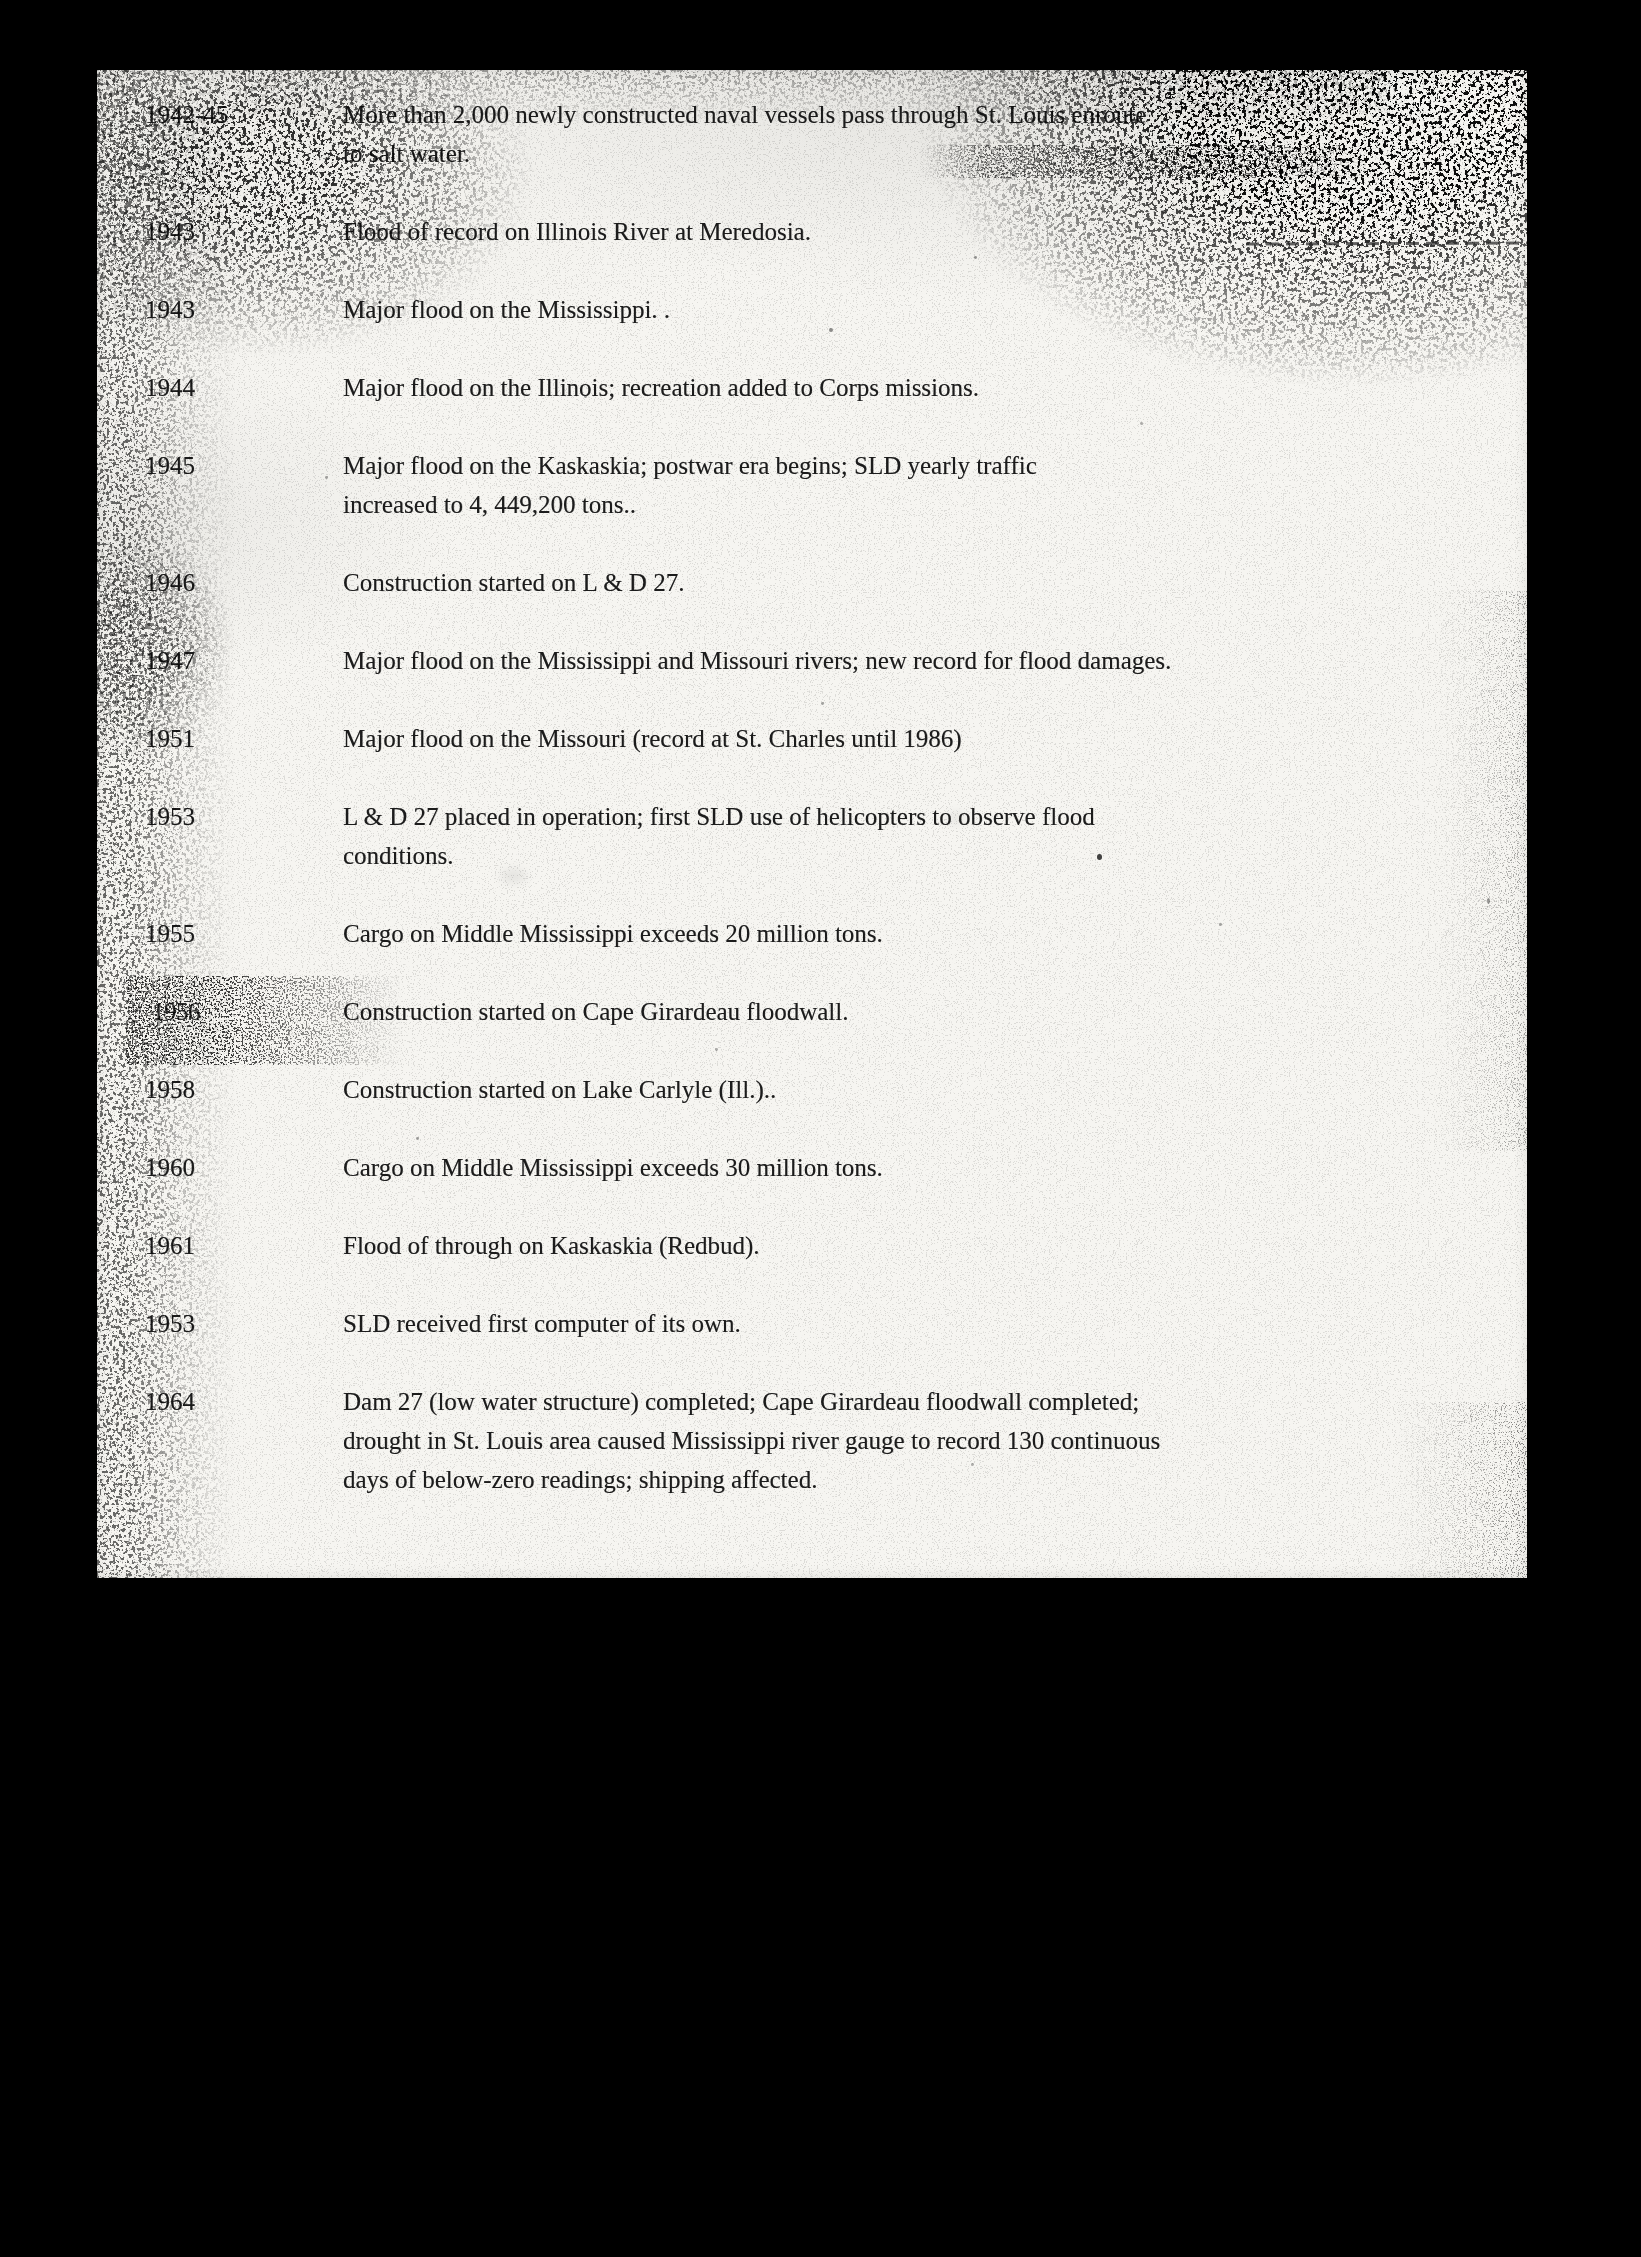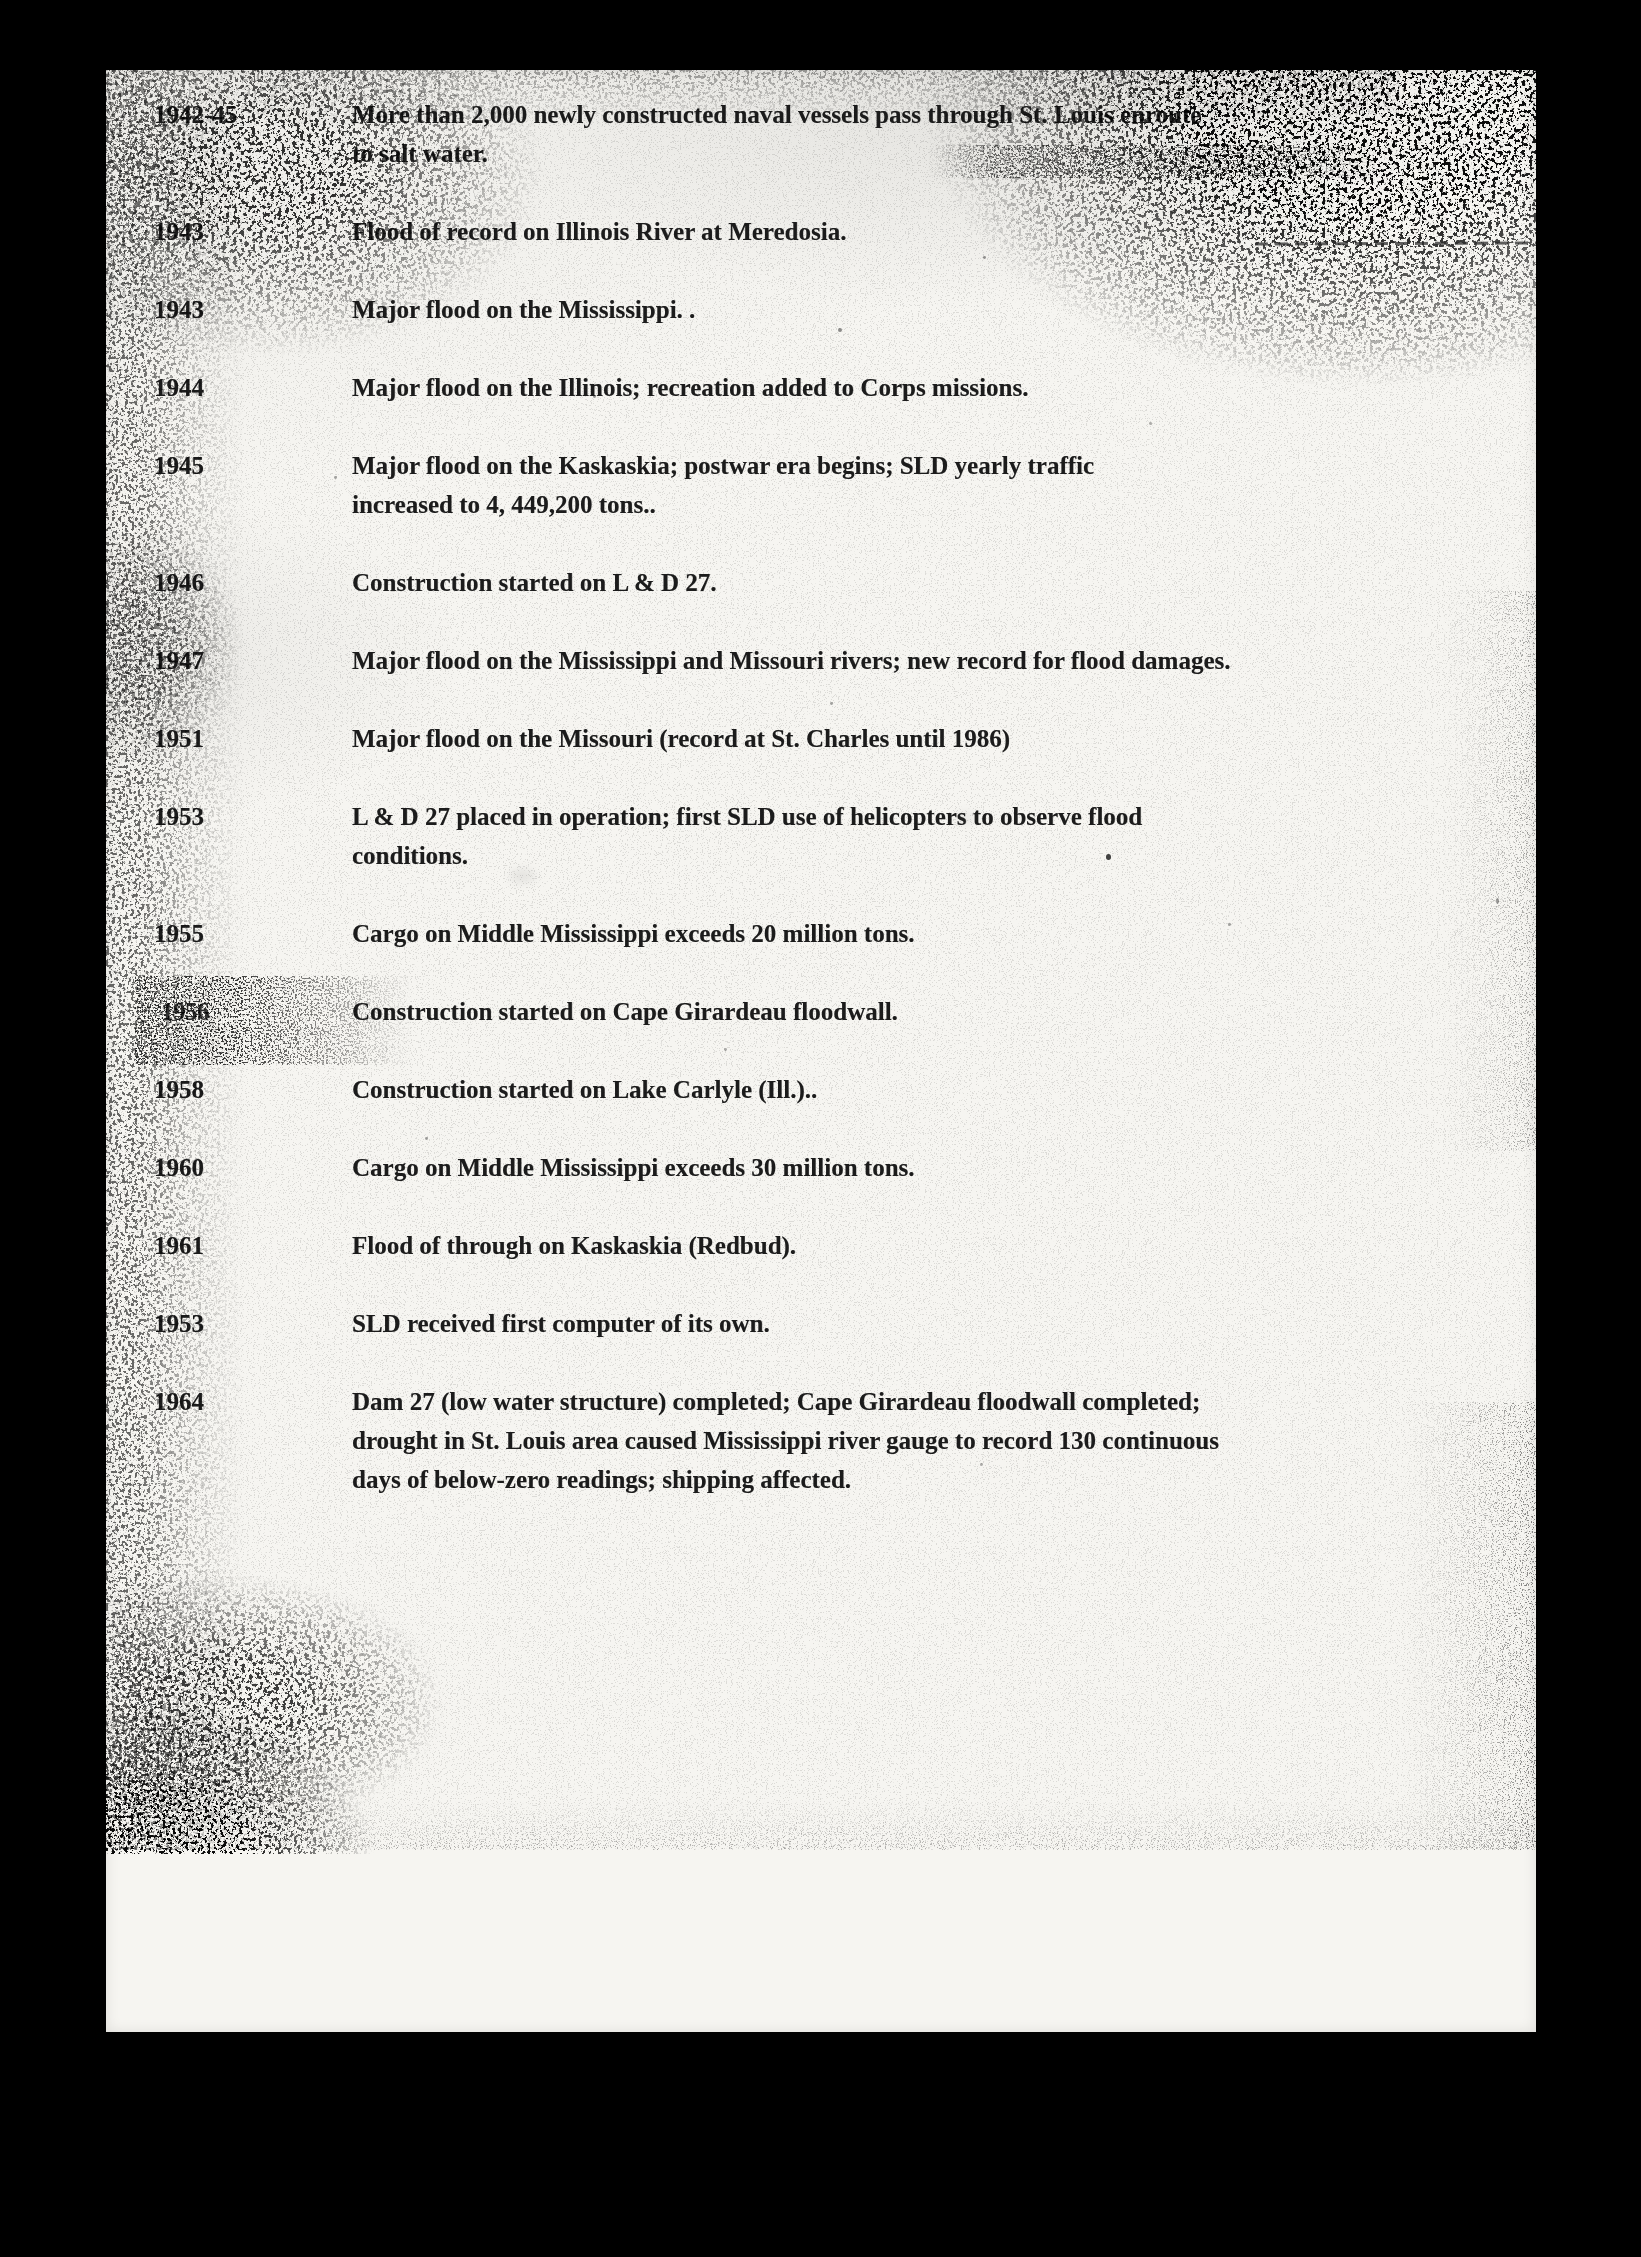--- a/index.html
+++ b/index.html
@@ -8,28 +8,27 @@
     --ink:#1c1c1c;
   }
   html,body{margin:0;padding:0;}
   body{
     width:1641px;height:2257px;
     background:var(--surround);
     position:relative;overflow:hidden;
     font-family:"Liberation Serif","DejaVu Serif",serif;
   }
   .scan-page{
-    position:absolute;left:106px;top:70px;width:1430px;height:1962px;
+    position:absolute;left:97px;top:70px;width:1430px;height:1508px;
     background:
       linear-gradient(165deg, rgba(70,70,70,0.05), rgba(0,0,0,0) 20%),
       radial-gradient(ellipse 734px 290px at 62% 2%, rgba(90,90,90,0.09), transparent 70%),
       radial-gradient(ellipse 406px 212px at 4% 30%, rgba(90,90,90,0.07), transparent 75%),
       var(--paper);
     box-shadow: inset 0 0 13.5px rgba(0,0,0,0.10);
-    font-weight: bold;
   }
   .entries{
     position:absolute;left:0;top:0;right:0;
     padding:25px 116px 0 48px;
     z-index:1;
   }
   .entry{
     display:grid;
     grid-template-columns:198px 1fr;
     margin-bottom:39px;

